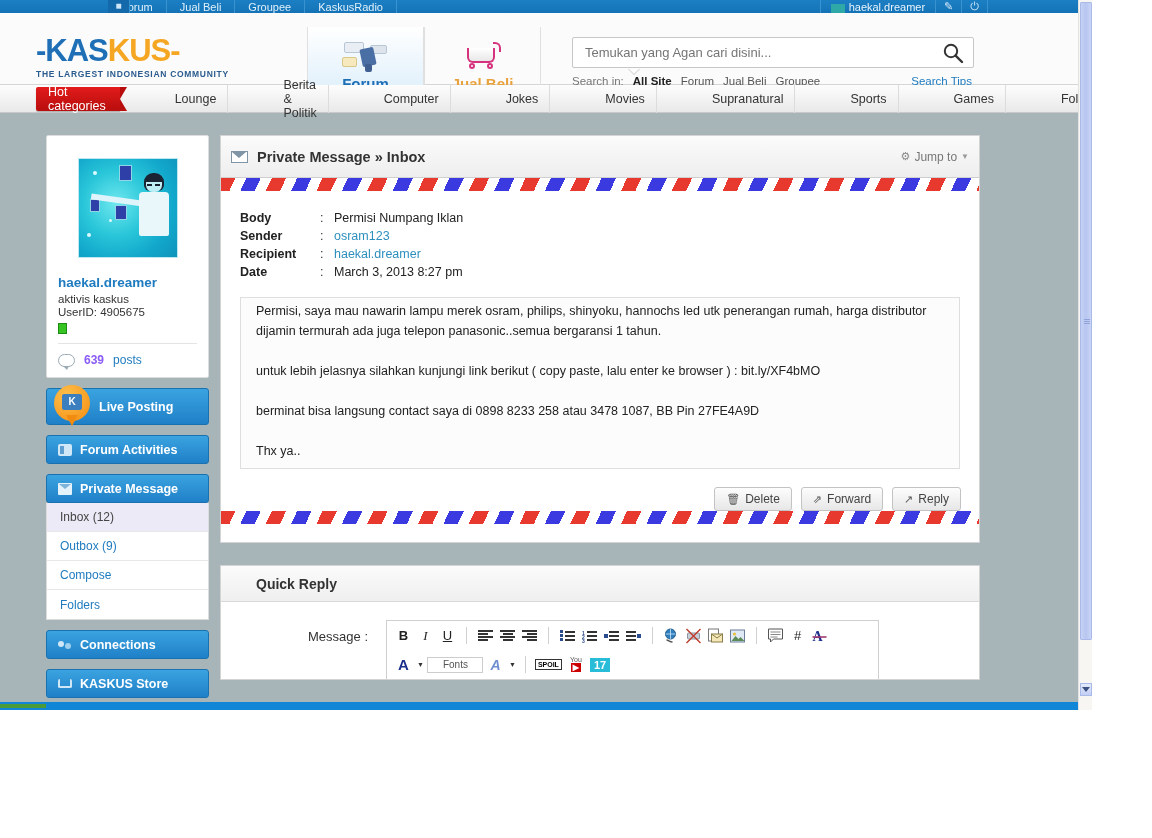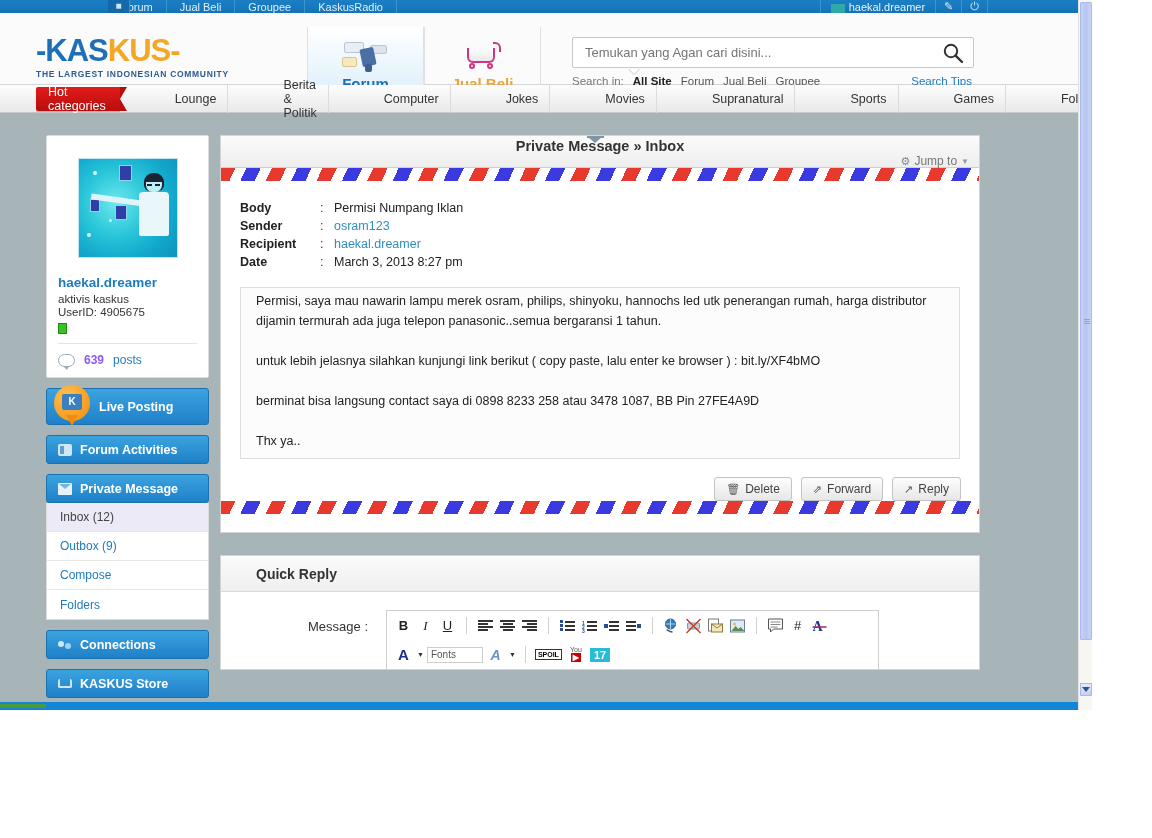--- a/index.html
+++ b/index.html
@@ -219,23 +219,23 @@
   .submenu-item {
     height:29px; display:flex; align-items:center; padding-left:13px;
     font-size:12px; color:#1f7bbf; border-bottom:1px solid #e8e8e8; cursor:pointer;
   }
   .submenu-item:last-child { border-bottom:none; }
   .submenu-item.active { background:#eceaf7; color:#444; }
 
   
   .main { position:absolute; left:220px; top:22px; width:760px; }
   .main-head {
-    height:33px; background:linear-gradient(#fbfbfb,#eeeeee);
+    height:43px; background:linear-gradient(#fbfbfb,#eeeeee);
     border:1px solid #d4d4d4; border-bottom:1px solid #cfcfcf;
-    display:flex; align-items:center; padding:0 10px;flex-direction:column;
+    display:flex; align-items:center; padding:0 10px;
   }
   .main-head .mail-ico {
     width:17px;height:12px;border:1px solid #7f95a5;background:#fff;position:relative;margin-right:9px;
   }
   .mail-ico:after{content:"";position:absolute;left:0;top:0;width:0;height:0;border-left:7px solid transparent;border-right:7px solid transparent;border-top:6px solid #7f95a5;}
   .main-title { font-size:14.5px; font-weight:bold; color:#333; }
   .jumpto { margin-left:auto; font-size:12px; color:#777; display:flex; align-items:center; gap:4px; cursor:pointer;}
   .jumpto .gear { font-size:11px; color:#888; }
   .jumpto .car { font-size:8px; color:#999; }
 
@@ -297,21 +297,21 @@
   .align-ico span { position:absolute; left:0; height:1.6px; background:#333; }
   .list-ico { width:15px;height:11px;position:relative; }
   .list-ico b { position:absolute; left:0; width:3px;height:3px; background:#2a4b8d; }
   .list-ico s { position:absolute; left:5px; height:1.6px; width:10px; background:#333; text-decoration:none; }
   .img-ico { width:17px; height:16px; }
   .eb.colorA { color:#1b2f8b; font-weight:bold; font-size:15px; }
   .eb.colorA2 { color:#6f8fd0; font-weight:bold; font-size:14px; font-style:italic;}
   .car-sm { font-size:7px; color:#333; margin-left:1px; }
   .fonts-sel {
     width:56px;height:16px;border:1px solid #cdcdcd;background:#fff;font-size:10px;color:#555;
-    display:flex;align-items:center;padding-left:3px;
+    display:flex;align-items:center;padding-left:15px;
   }
   .spoil { border:1px solid #333; font-size:7px; font-weight:bold; padding:1px 2px; color:#000; }
   .you { font-size:8px; font-weight:bold; color:#fff; background:#cc0000; padding:0 2px; }
   .you-top { font-size:7px; color:#555; display:block; text-align:center; line-height:6px;}
   .badge17 { background:#29bcd8; color:#fff; font-weight:bold; font-size:11px; padding:1px 4px; }
 
   
   .blue-strip { position:absolute; left:0; top:702px; width:1078px; height:8px; background:#1185d6; }
   .green-strip { position:absolute; left:0; top:704px; width:46px; height:4px; background:#4a9a3a; }
 

